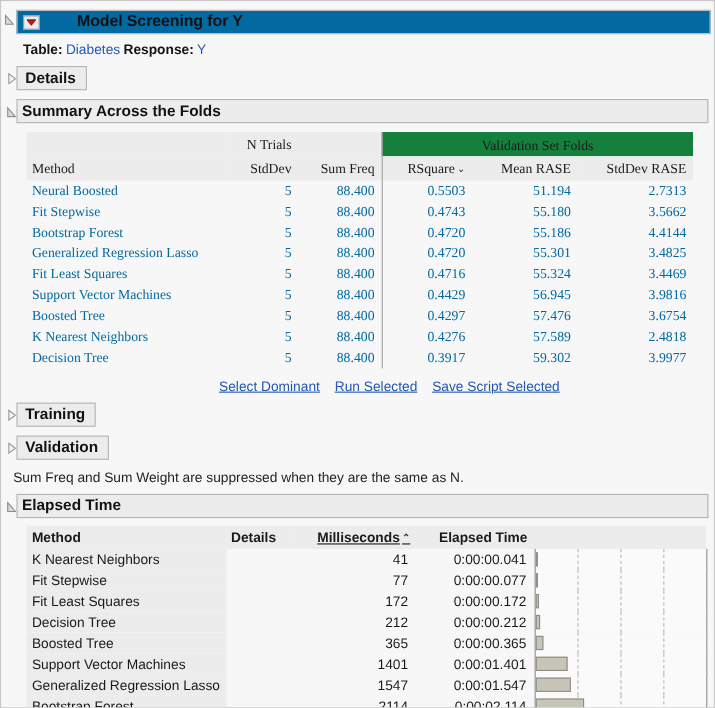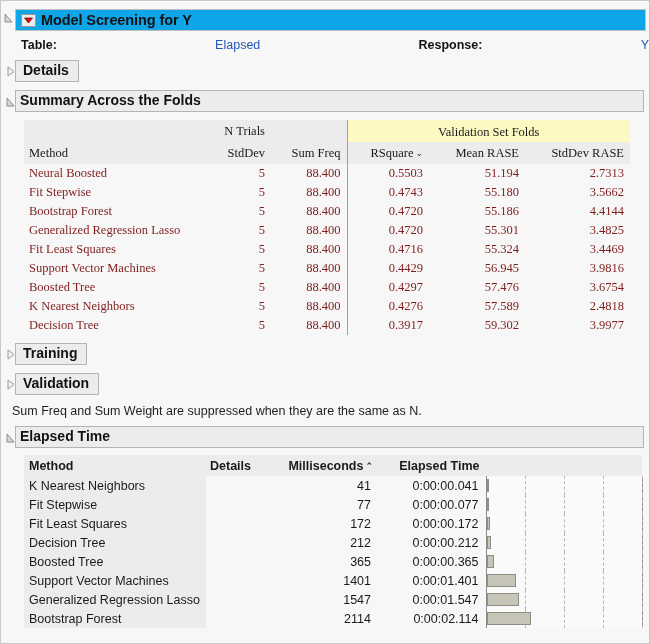--- a/index.html
+++ b/index.html
@@ -35,24 +35,25 @@
     flex: 0 0 9px;
   }
   .tri svg { display:block; }
 
   
   .titlebar {
     display: flex;
     align-items: center;
     margin: 4px 3px 0 3px;
     height: 22px;
-    background: #0ea5e9;
+    background: #0369a1;
     border: 1px solid #bfbfbf;
     padding-left: 0;
     box-sizing: border-box;
+    gap: 29px;
   }
   .titlebar-outer {
     display: flex;
     align-items: center;
     padding: 4px 0 0 0;
   }
   .outline-col {
     width: 14px;
     flex: 0 0 14px;
     display: flex;
@@ -80,21 +81,20 @@
     letter-spacing: -0.1px;
   }
 
   
   .tablerow {
     margin: 7px 0 0 20px;
     font-size: 12.5px;
     display: flex;
     align-items: baseline;
     gap: 3px;
-    justify-content: space-between;
   }
   .tablerow b { font-weight: bold; color: #141414; }
   .link {
     color: #2358b5;
     text-decoration: none;
     cursor: pointer;
   }
   .link-u { text-decoration: underline; }
   .gap-l { margin-left: 0; }
 
@@ -140,40 +140,40 @@
     font-size: 12.5px;
     width: 100%;
   }
   table.jmp td, table.jmp th {
     padding: 0;
     font-weight: normal;
   }
   .hdr-group {
     text-align: center;
     font-weight: bold;
-    background: #fef9c3;
+    background: #15803d;
     height: 18px;
     vertical-align: bottom;
     padding-bottom: 2px !important;
   }
   .hdr-cell {
     font-weight: bold;
     background: #ececec;
     vertical-align: bottom;
     height: 19px;
     padding-bottom: 3px !important;
     white-space: nowrap;
   }
   .hdr-blank { background: #ececec; }
   .r { text-align: right; padding-right: 6px !important; }
   .l { text-align: left; padding-left: 5px !important; }
   .datarow td {
     height: 19px;
     vertical-align: middle;
-    color: #7f1d1d;
+    color: #0369a1;
   }
   .sep-left { border-left: 1px solid #9f9f9f; }
   .sortmark {
     font-size: 9px;
     color: #333;
     margin-left: 2px;
     position: relative;
     top: -1px;
   }
 
@@ -271,21 +271,21 @@
         <svg width="9" height="7" viewBox="0 0 9 7">
             <path d="M0.5 1 L8.5 1 L4.5 6 Z" fill="#cc1111" stroke="#8a0d0d" stroke-width="0.8"></path>
           </svg>
       </span>
       <span class="title-text">Model Screening for Y</span>
     </div>
   </div>
 
   <div class="tablerow">
     <b>Table:</b>
-    <span class="link">Elapsed</span>
+    <span class="link">Diabetes</span>
     <b class="gap-l">Response:</b>
     <span class="link">Y</span>
   </div>
 
   <div class="sec-head">
     <span class="tri">
       <svg width="9" height="11" viewBox="0 0 9 11">
           <path d="M2 1 L8 5.5 L2 10 Z" fill="#f2f2f2" stroke="#9a9a9a" stroke-width="1"></path>
         </svg>
     </span>
@@ -397,20 +397,25 @@
             <td class="r">5</td>
             <td class="r">88.400</td>
             <td class="r sep-left">0.3917</td>
             <td class="r">59.302</td>
             <td class="r">3.9977</td>
           </tr>
         </tbody>
     </table>
   </div>
 
+  <div class="actions">
+    <a class="link link-u" href="#">Select Dominant</a>
+    <a class="link link-u" href="#">Run Selected</a>
+    <a class="link link-u" href="#">Save Script Selected</a>
+  </div>
 
   <div class="sec-head">
     <span class="tri">
       <svg width="9" height="11" viewBox="0 0 9 11">
           <path d="M2 1 L8 5.5 L2 10 Z" fill="#f2f2f2" stroke="#9a9a9a" stroke-width="1"></path>
         </svg>
     </span>
     <span class="sec-btn">Training</span>
   </div>
 
@@ -440,21 +445,21 @@
         <col style="width:182px">
         <col style="width:62px">
         <col style="width:110px">
         <col style="width:108px">
         <col style="width:156px">
       </colgroup>
       <thead>
         <tr>
           <td class="e-hdr" style="padding-left:5px;">Method</td>
           <td class="e-hdr" style="padding-left:4px;">Details</td>
-          <td class="e-hdr" style="text-align:right;padding-right:5px;"><span>Milliseconds</span><span class="sortmark">⌃</span></td>
+          <td class="e-hdr" style="text-align:right;padding-right:5px;text-decoration:underline;"><span>Milliseconds</span><span class="sortmark">⌃</span></td>
           <td class="e-hdr" style="text-align:right;padding-right:6px;">Elapsed Time</td>
           <td class="e-hdr chart-head-cell"></td>
         </tr>
       </thead>
       <tbody id="elapsed-body">
           <tr>
             <td class="e-method">K Nearest Neighbors</td>
             <td class="e-num"></td>
             <td class="e-num">41</td>
             <td class="e-num">0:00:00.041</td>

